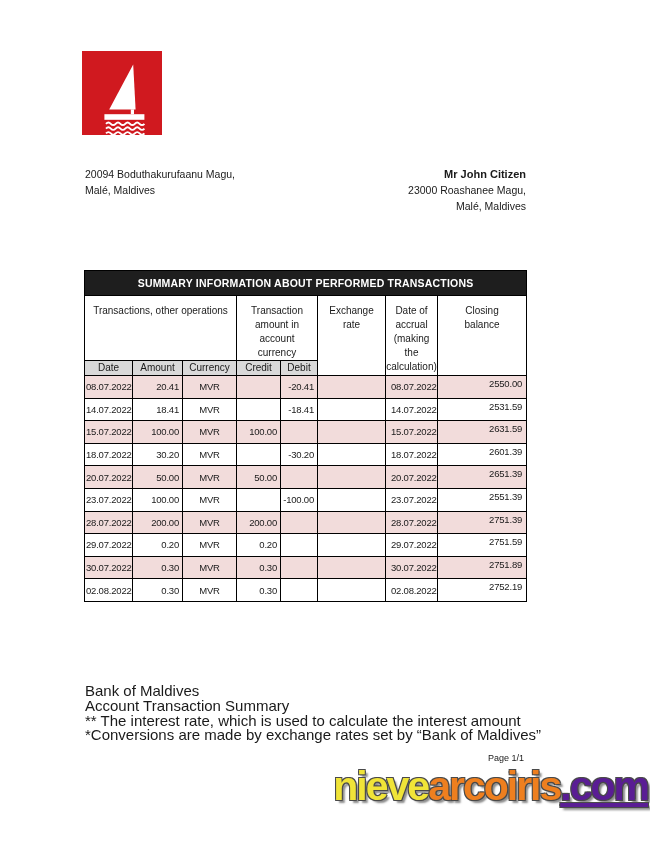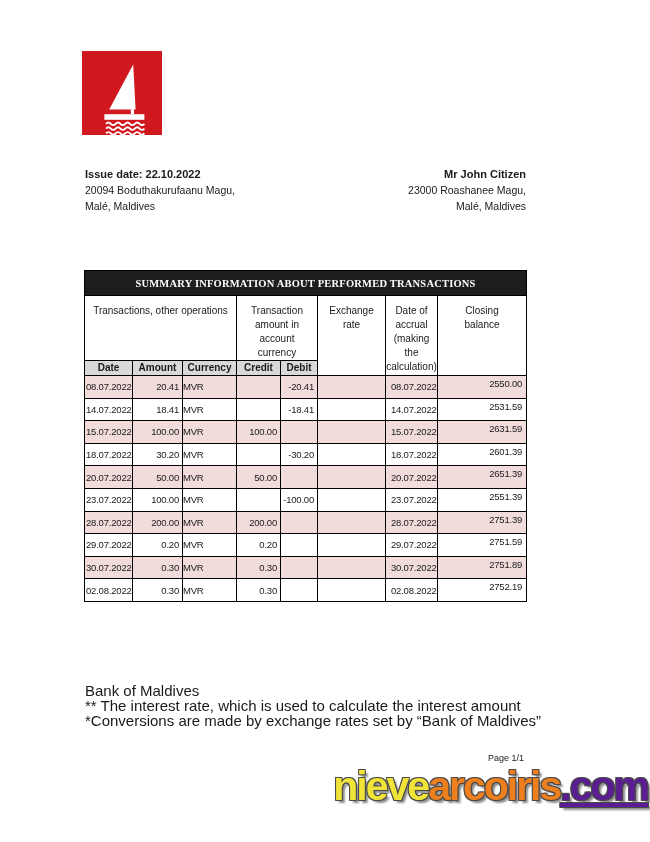--- a/index.html
+++ b/index.html
@@ -19,29 +19,29 @@
   .logo svg{display:block;width:100%;height:100%;}
 
   
   .sender{position:absolute;left:85px;top:166px;font-size:10.5px;line-height:16px;}
   .recipient{position:absolute;right:124px;top:166px;font-size:10.5px;line-height:16px;text-align:right;}
   .addr-bold{font-weight:bold;font-size:11px;}
 
   
   table.txn{position:absolute;left:84px;top:270px;width:442px;border-collapse:collapse;table-layout:fixed;}
   table.txn th,table.txn td{border:1.5px solid var(--border-black);overflow:hidden;}
-  th.tbl-title{background:var(--header-bar);color:#fff;font-size:10.5px;font-weight:bold;text-align:center;height:25px;letter-spacing:.2px;font-family:Liberation Serif, serif;}
+  th.tbl-title{background:var(--header-bar);color:#fff;font-size:10.5px;font-weight:bold;text-align:center;height:25px;letter-spacing:.2px;}
   tr.group th{background:#fff;font-weight:normal;font-size:10px;line-height:14px;vertical-align:top;padding-top:8px;text-align:center;white-space:pre-line;height:57px;}
   th.th-accrual{font-size:9.5px;}
-  tr.sub th{background:var(--subheader-gray);font-weight:bold;font-size:10px;height:15px;text-align:center;line-height:12px;}
+  tr.sub th{background:var(--subheader-gray);font-weight:normal;font-size:10px;height:15px;text-align:center;line-height:12px;}
   tbody td{height:22.6px;font-size:9.5px;vertical-align:middle;background:#fff;letter-spacing:-0.2px;}
   tbody tr.shaded td{background:var(--row-shaded-pink);margin-left:14px;}
   td.col-date{text-align:left;padding-left:1px;}
   td.col-amount{text-align:right;padding-right:3px;}
-  td.col-currency{}
+  td.col-currency{text-align:center;}
   td.col-credit{text-align:right;padding-right:3px;}
   td.col-debit{text-align:right;padding-right:3px;}
   td.col-accrual_date{text-align:left;padding-left:5px;}
   td.col-closing_balance{text-align:right;vertical-align:top;padding:2px 4px 0 0;font-size:9.5px;}
 
   
   .footer{position:absolute;left:85px;top:684px;font-size:15px;line-height:14.8px;}
   .page-number{position:absolute;right:126px;top:753px;font-size:9px;}
 
   
@@ -59,21 +59,20 @@
       <polygon points="64,17 67,73 34,73" fill="#ffffff"></polygon>
       <rect x="61" y="73" width="4" height="6" fill="#ffffff"></rect>
       <rect x="28" y="79" width="50" height="7" fill="#ffffff"></rect>
       <path d="M30 91 q3 -3.2 6 0 t6 0 t6 0 t6 0 t6 0 t6 0 t6 0 t6 0" stroke="#ffffff" stroke-width="2.4" fill="none"></path>
       <path d="M30 97 q3 -3.2 6 0 t6 0 t6 0 t6 0 t6 0 t6 0 t6 0 t6 0" stroke="#ffffff" stroke-width="2.4" fill="none"></path>
       <path d="M30 103 q3 -3.2 6 0 t6 0 t6 0 t6 0 t6 0 t6 0 t6 0 t6 0" stroke="#ffffff" stroke-width="2.4" fill="none"></path>
     </svg>
   </div>
 
   <div class="sender">
-    <div class="addr-bold">Issue date: 22.10.2022</div>
     <div>20094 Boduthakurufaanu Magu,</div>
     <div>Malé, Maldives</div>
   </div>
 
   <div class="recipient">
     <div class="addr-bold">Mr John Citizen</div>
     <div>23000 Roashanee Magu,</div>
     <div>Malé, Maldives</div>
   </div>
 
@@ -215,20 +214,21 @@
           <td class="col-debit"></td>
           <td class="col-exchange_rate"></td>
           <td class="col-accrual_date">02.08.2022</td>
           <td class="col-closing_balance">2752.19</td>
         </tr>
       </tbody>
   </table>
 
   <div class="footer">
     <div>Bank of Maldives</div>
+    <div>Account Transaction Summary</div>
     <div>** The interest rate, which is used to calculate the interest amount</div>
     <div>*Conversions are made by exchange rates set by “Bank of Maldives”</div>
   </div>
 
   <div class="page-number">Page 1/1</div>
 
   <div class="watermark"><span style="color: rgb(240, 228, 56);">nieve</span><span style="color: rgb(238, 127, 31);">arcoiris</span><span style="color: rgb(90, 29, 148); text-decoration: underline;">.com</span></div>
 
 </div>
 

